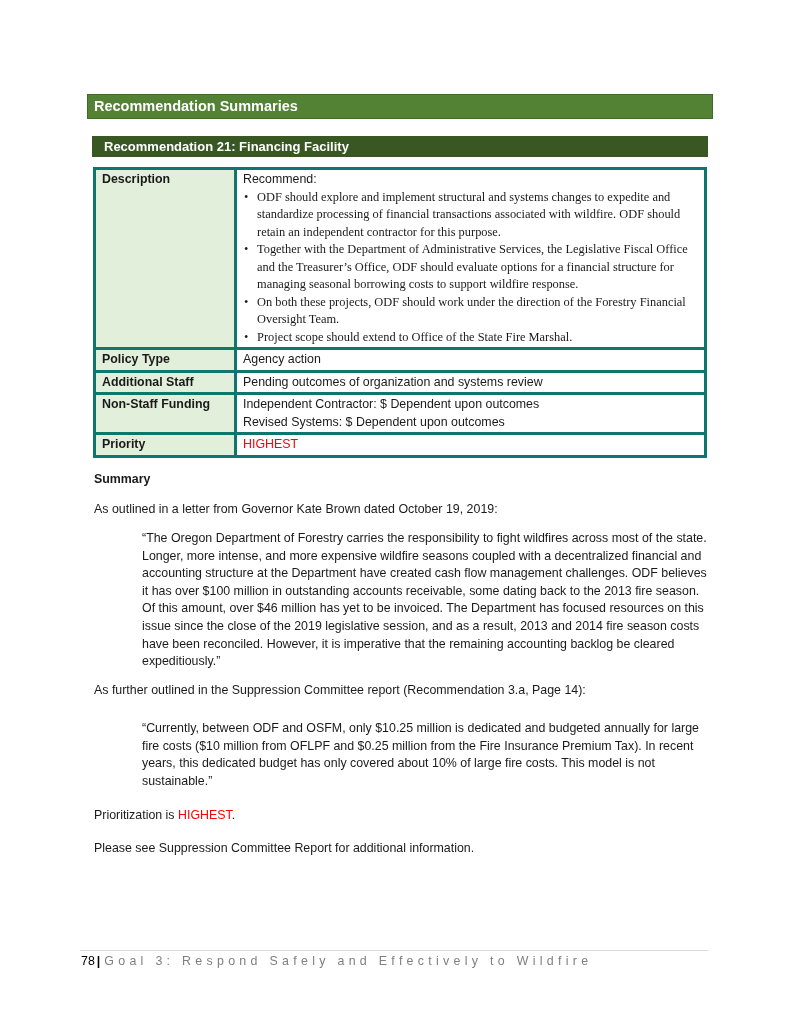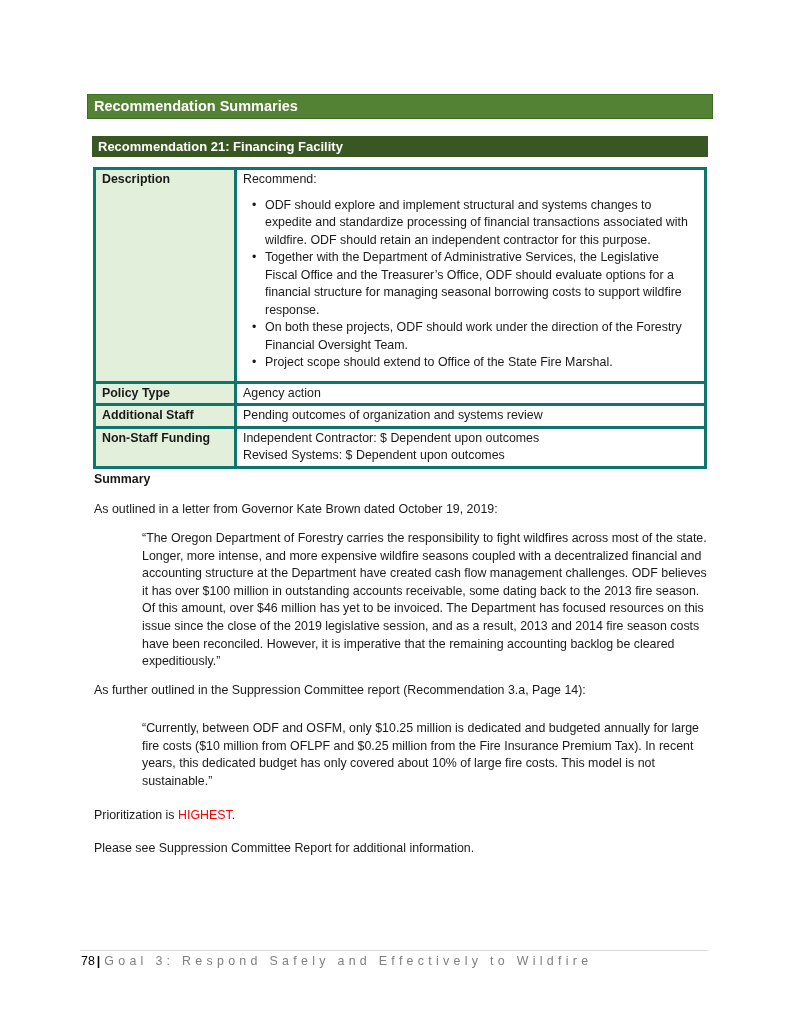--- a/index.html
+++ b/index.html
@@ -6,28 +6,28 @@
   body { width: 800px; height: 1035px; position: relative; overflow: hidden;
          font-family: "Liberation Sans", sans-serif; color: #1a1a1a; }
   .page { position: absolute; left: 0; top: 0; width: 800px; height: 818px; }
 
   .section-bar { position: absolute; left: 87px; top: 94px; width: 626px; height: 25px;
                  background: #548235; border: 1px solid #3e6b26; box-sizing: border-box;
                  color: #ffffff; font-weight: bold; font-size: 14.5px; line-height: 23px;
                  padding-left: 6px; }
   .rec-bar { position: absolute; left: 92px; top: 136px; width: 616px; height: 21px;
              background: #385723; color: #ffffff; font-weight: bold; font-size: 13px;
-             line-height: 21px; padding-left: 6px; box-sizing: border-box; }
+             line-height: 21px; padding-left: 12px; box-sizing: border-box; }
 
   table.rec { position: absolute; left: 93px; top: 167px; width: 614px;
               border-collapse: collapse; font-size: 12.4px; }
   table.rec td { border: 3px solid #0f766e; vertical-align: top; padding: 1px 6px 1px 6px;
                  line-height: 17.5px; }
   table.rec td.label { background: #e2efda; font-weight: bold; width: 126px; }
-  table.rec ul { margin: 8px; padding: 0 0 0 14px; list-style: none; }
+  table.rec ul { margin: 0; padding: 0 0 0 14px; list-style: none; font-family: Liberation Serif, serif; }
   table.rec li { position: relative; padding-left: 0; }
   table.rec li::before { content: "\2022"; position: absolute; left: -13px; top: 0; }
   .red { color: #ff0000; }
 
   .summary-head { position: absolute; left: 94px; top: 472px; font-weight: bold; font-size: 12.4px; }
   .p { position: absolute; left: 94px; font-size: 12.4px; line-height: 17.5px; width: 620px; }
   .quote { position: absolute; left: 142px; width: 570px; font-size: 12.4px; line-height: 17.6px; }
 
   .footer-rule { position: absolute; left: 80px; top: 950px; width: 628px; height: 1px; background: #d9d9d9; }
   .footer { position: absolute; left: 81px; top: 954px; font-size: 12.4px; }
@@ -70,20 +70,24 @@
       <td class="label">Additional Staff</td>
       <td>Pending outcomes of organization and systems review</td>
     </tr>
     <tr>
       <td class="label">Non-Staff Funding</td>
       <td>
         <div>Independent Contractor: $ Dependent upon outcomes</div>
         <div>Revised Systems: $ Dependent upon outcomes</div>
       </td>
     </tr>
+    <tr>
+      <td class="label">Priority</td>
+      <td class="red">HIGHEST</td>
+    </tr>
   </tbody>
     </table>
 
   <div class="summary-head">Summary</div>
 
   <div class="p" style="top:501px;">As outlined in a letter from Governor Kate Brown dated October 19, 2019:</div>
 
   <div class="quote" style="top:530px;">“The Oregon Department of Forestry carries the responsibility to fight wildfires across most of the state. Longer, more intense, and more expensive wildfire seasons coupled with a decentralized financial and accounting structure at the Department have created cash flow management challenges. ODF believes it has over $100 million in outstanding accounts receivable, some dating back to the 2013 fire season. Of this amount, over $46 million has yet to be invoiced. The Department has focused resources on this issue since the close of the 2019 legislative session, and as a result, 2013 and 2014 fire season costs have been reconciled. However, it is imperative that the remaining accounting backlog be cleared expeditiously.”</div>
 
   <div class="p" style="top:682px;">As further outlined in the Suppression Committee report (Recommendation 3.a, Page 14):</div>

